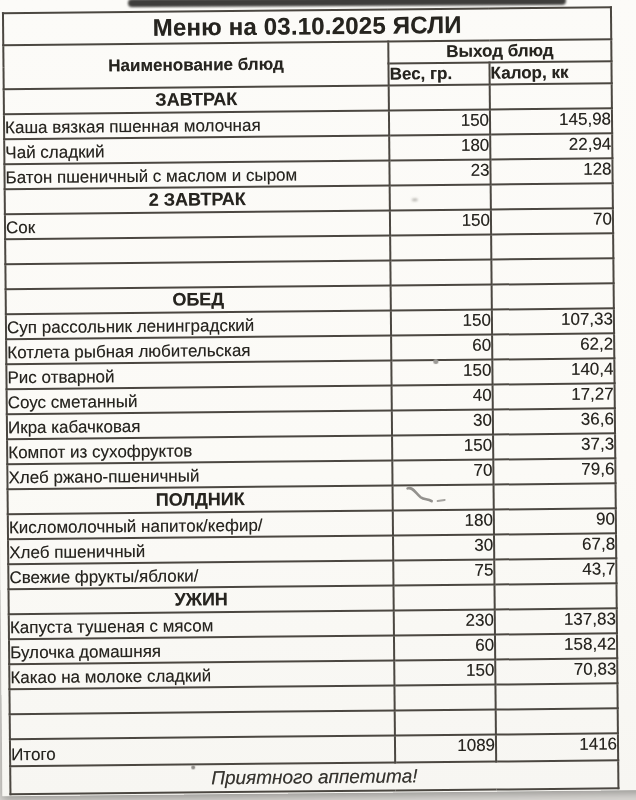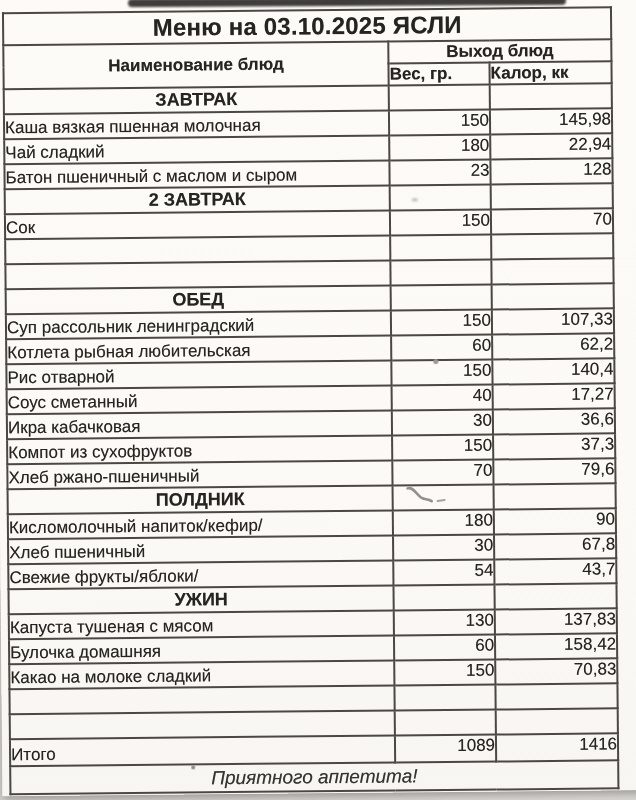--- a/index.html
+++ b/index.html
@@ -252,31 +252,31 @@
             <td class="num">180</td>
             <td class="num">90</td>
           </tr>
           <tr>
             <td class="name">Хлеб пшеничный</td>
             <td class="num">30</td>
             <td class="num">67,8</td>
           </tr>
           <tr>
             <td class="name">Свежие фрукты/яблоки/</td>
-            <td class="num">54</td>
+            <td class="num">75</td>
             <td class="num">43,7</td>
           </tr>
           <tr>
             <td class="name section">УЖИН</td>
             <td class="num"></td>
             <td class="num"></td>
           </tr>
           <tr>
             <td class="name">Капуста тушеная с мясом</td>
-            <td class="num">130</td>
+            <td class="num">230</td>
             <td class="num">137,83</td>
           </tr>
           <tr>
             <td class="name">Булочка домашняя</td>
             <td class="num">60</td>
             <td class="num">158,42</td>
           </tr>
           <tr>
             <td class="name">Какао на молоке сладкий</td>
             <td class="num">150</td>

